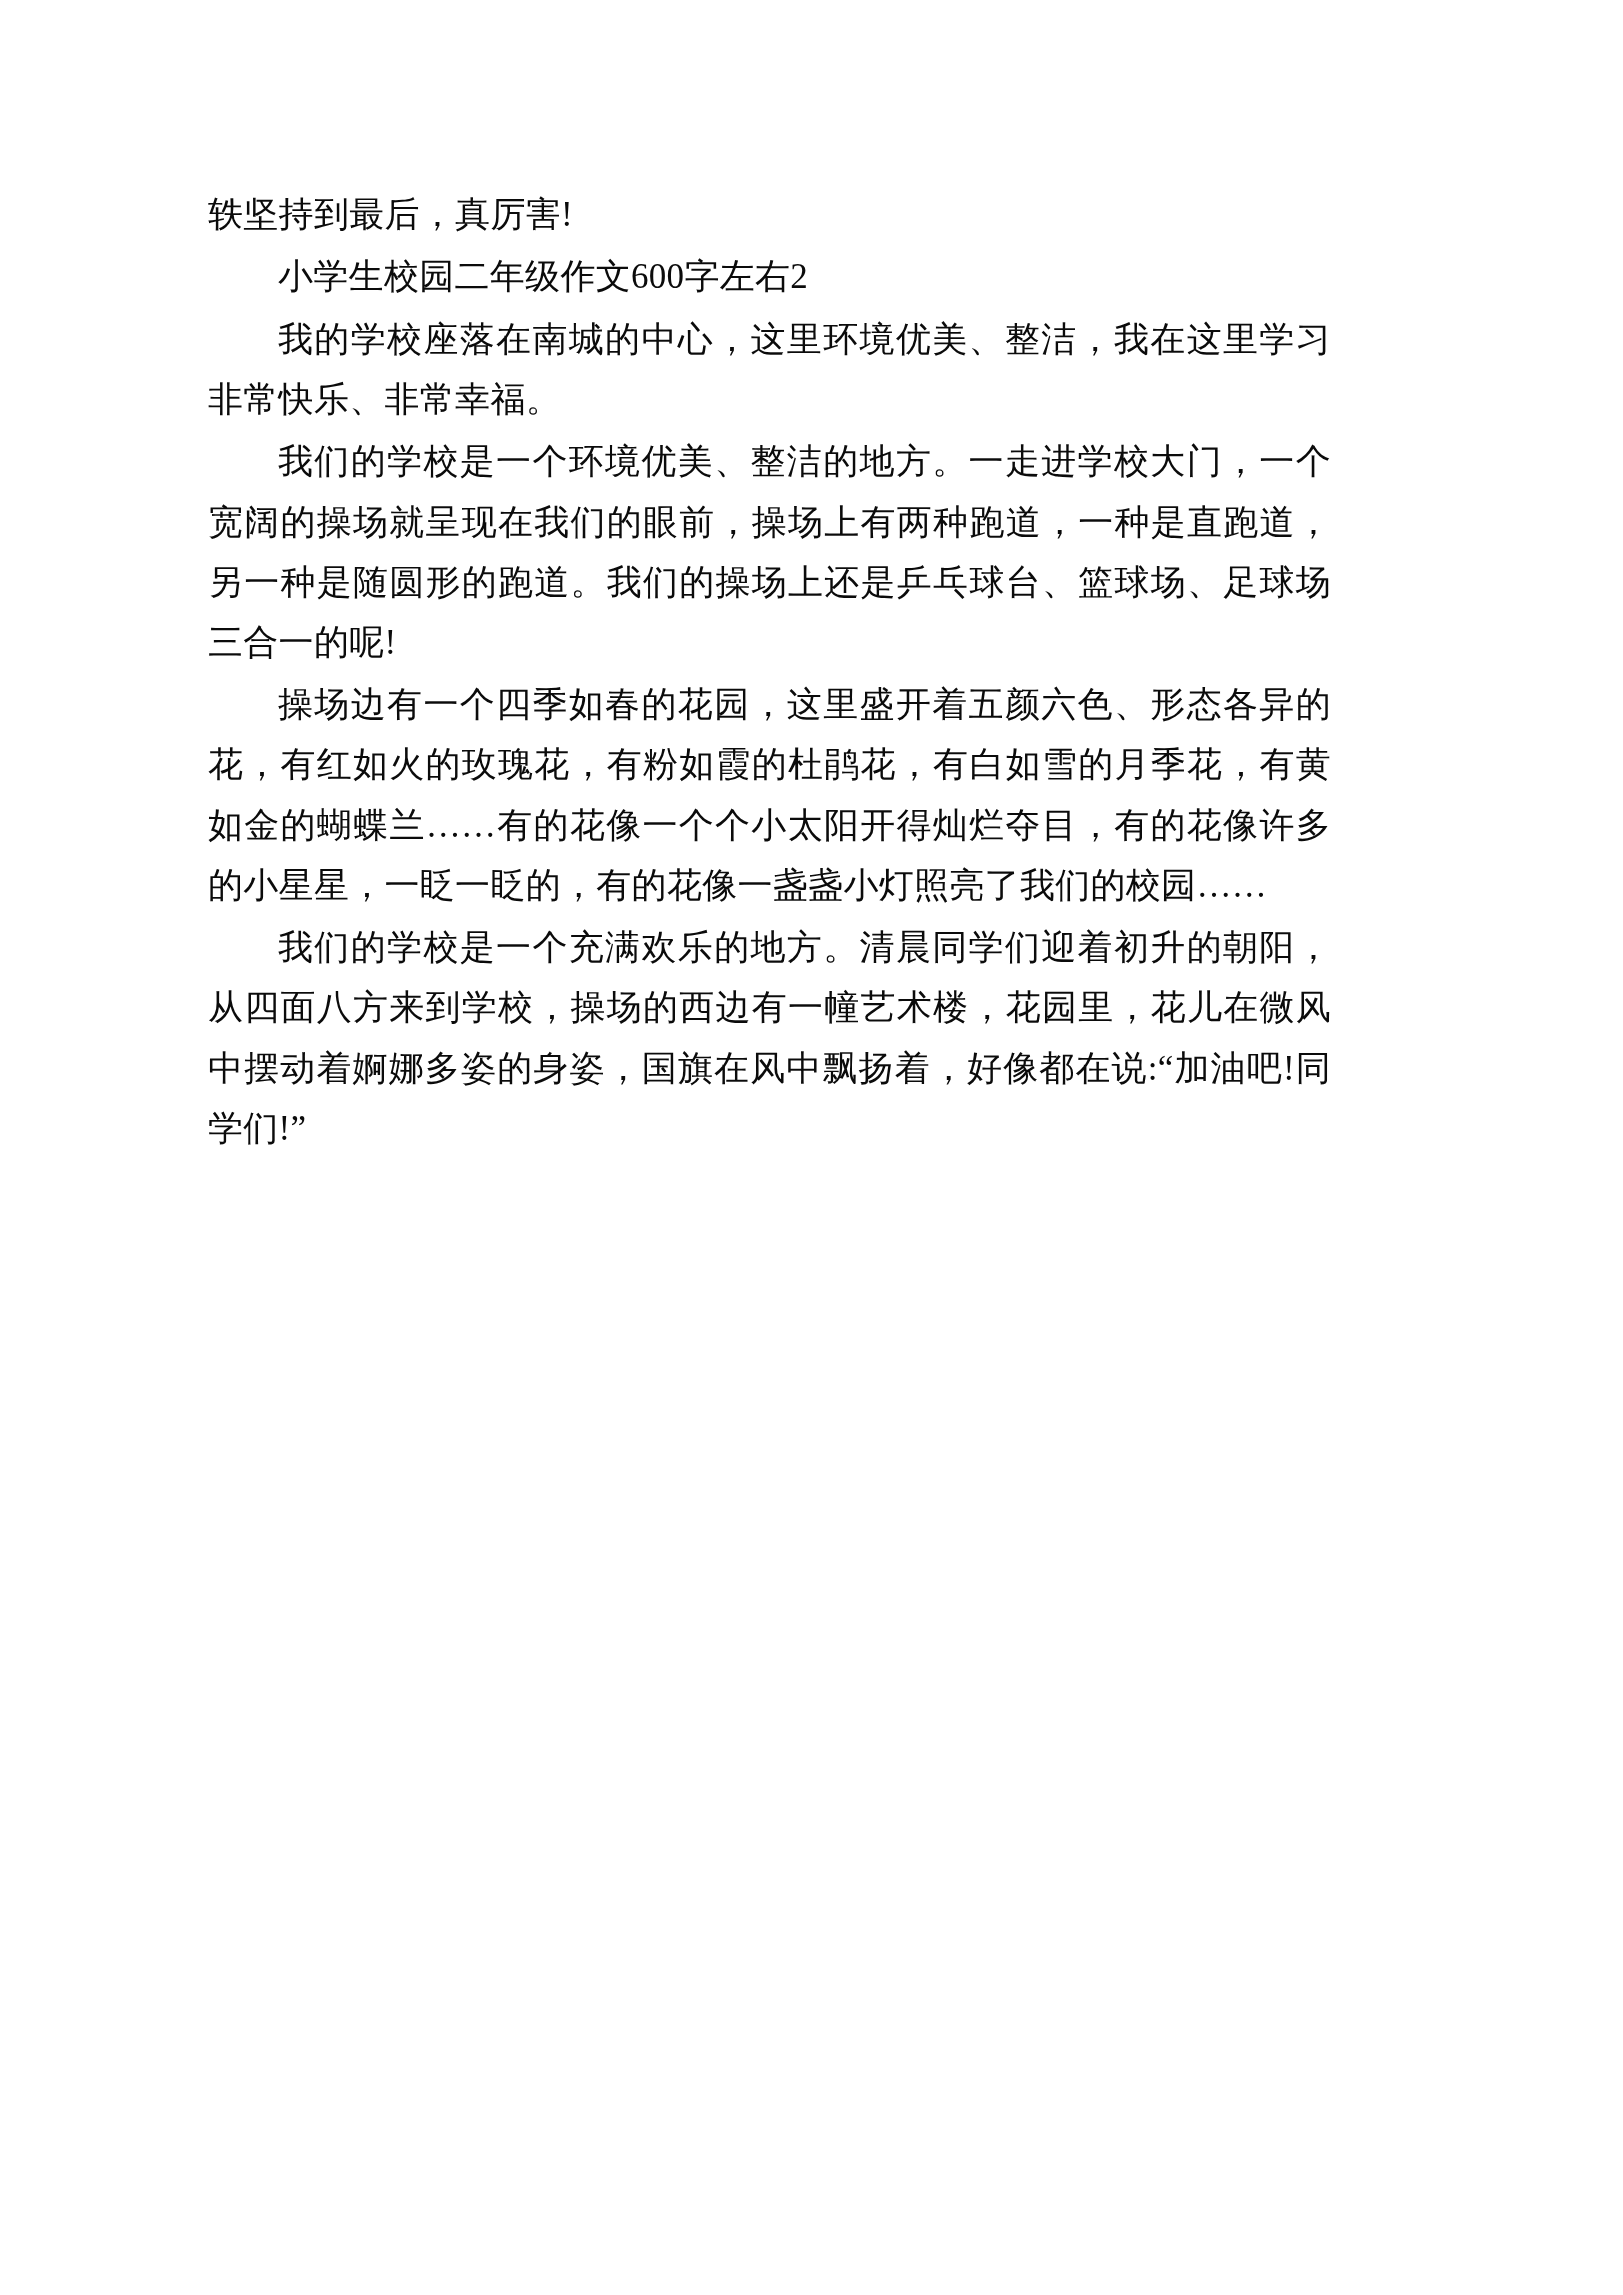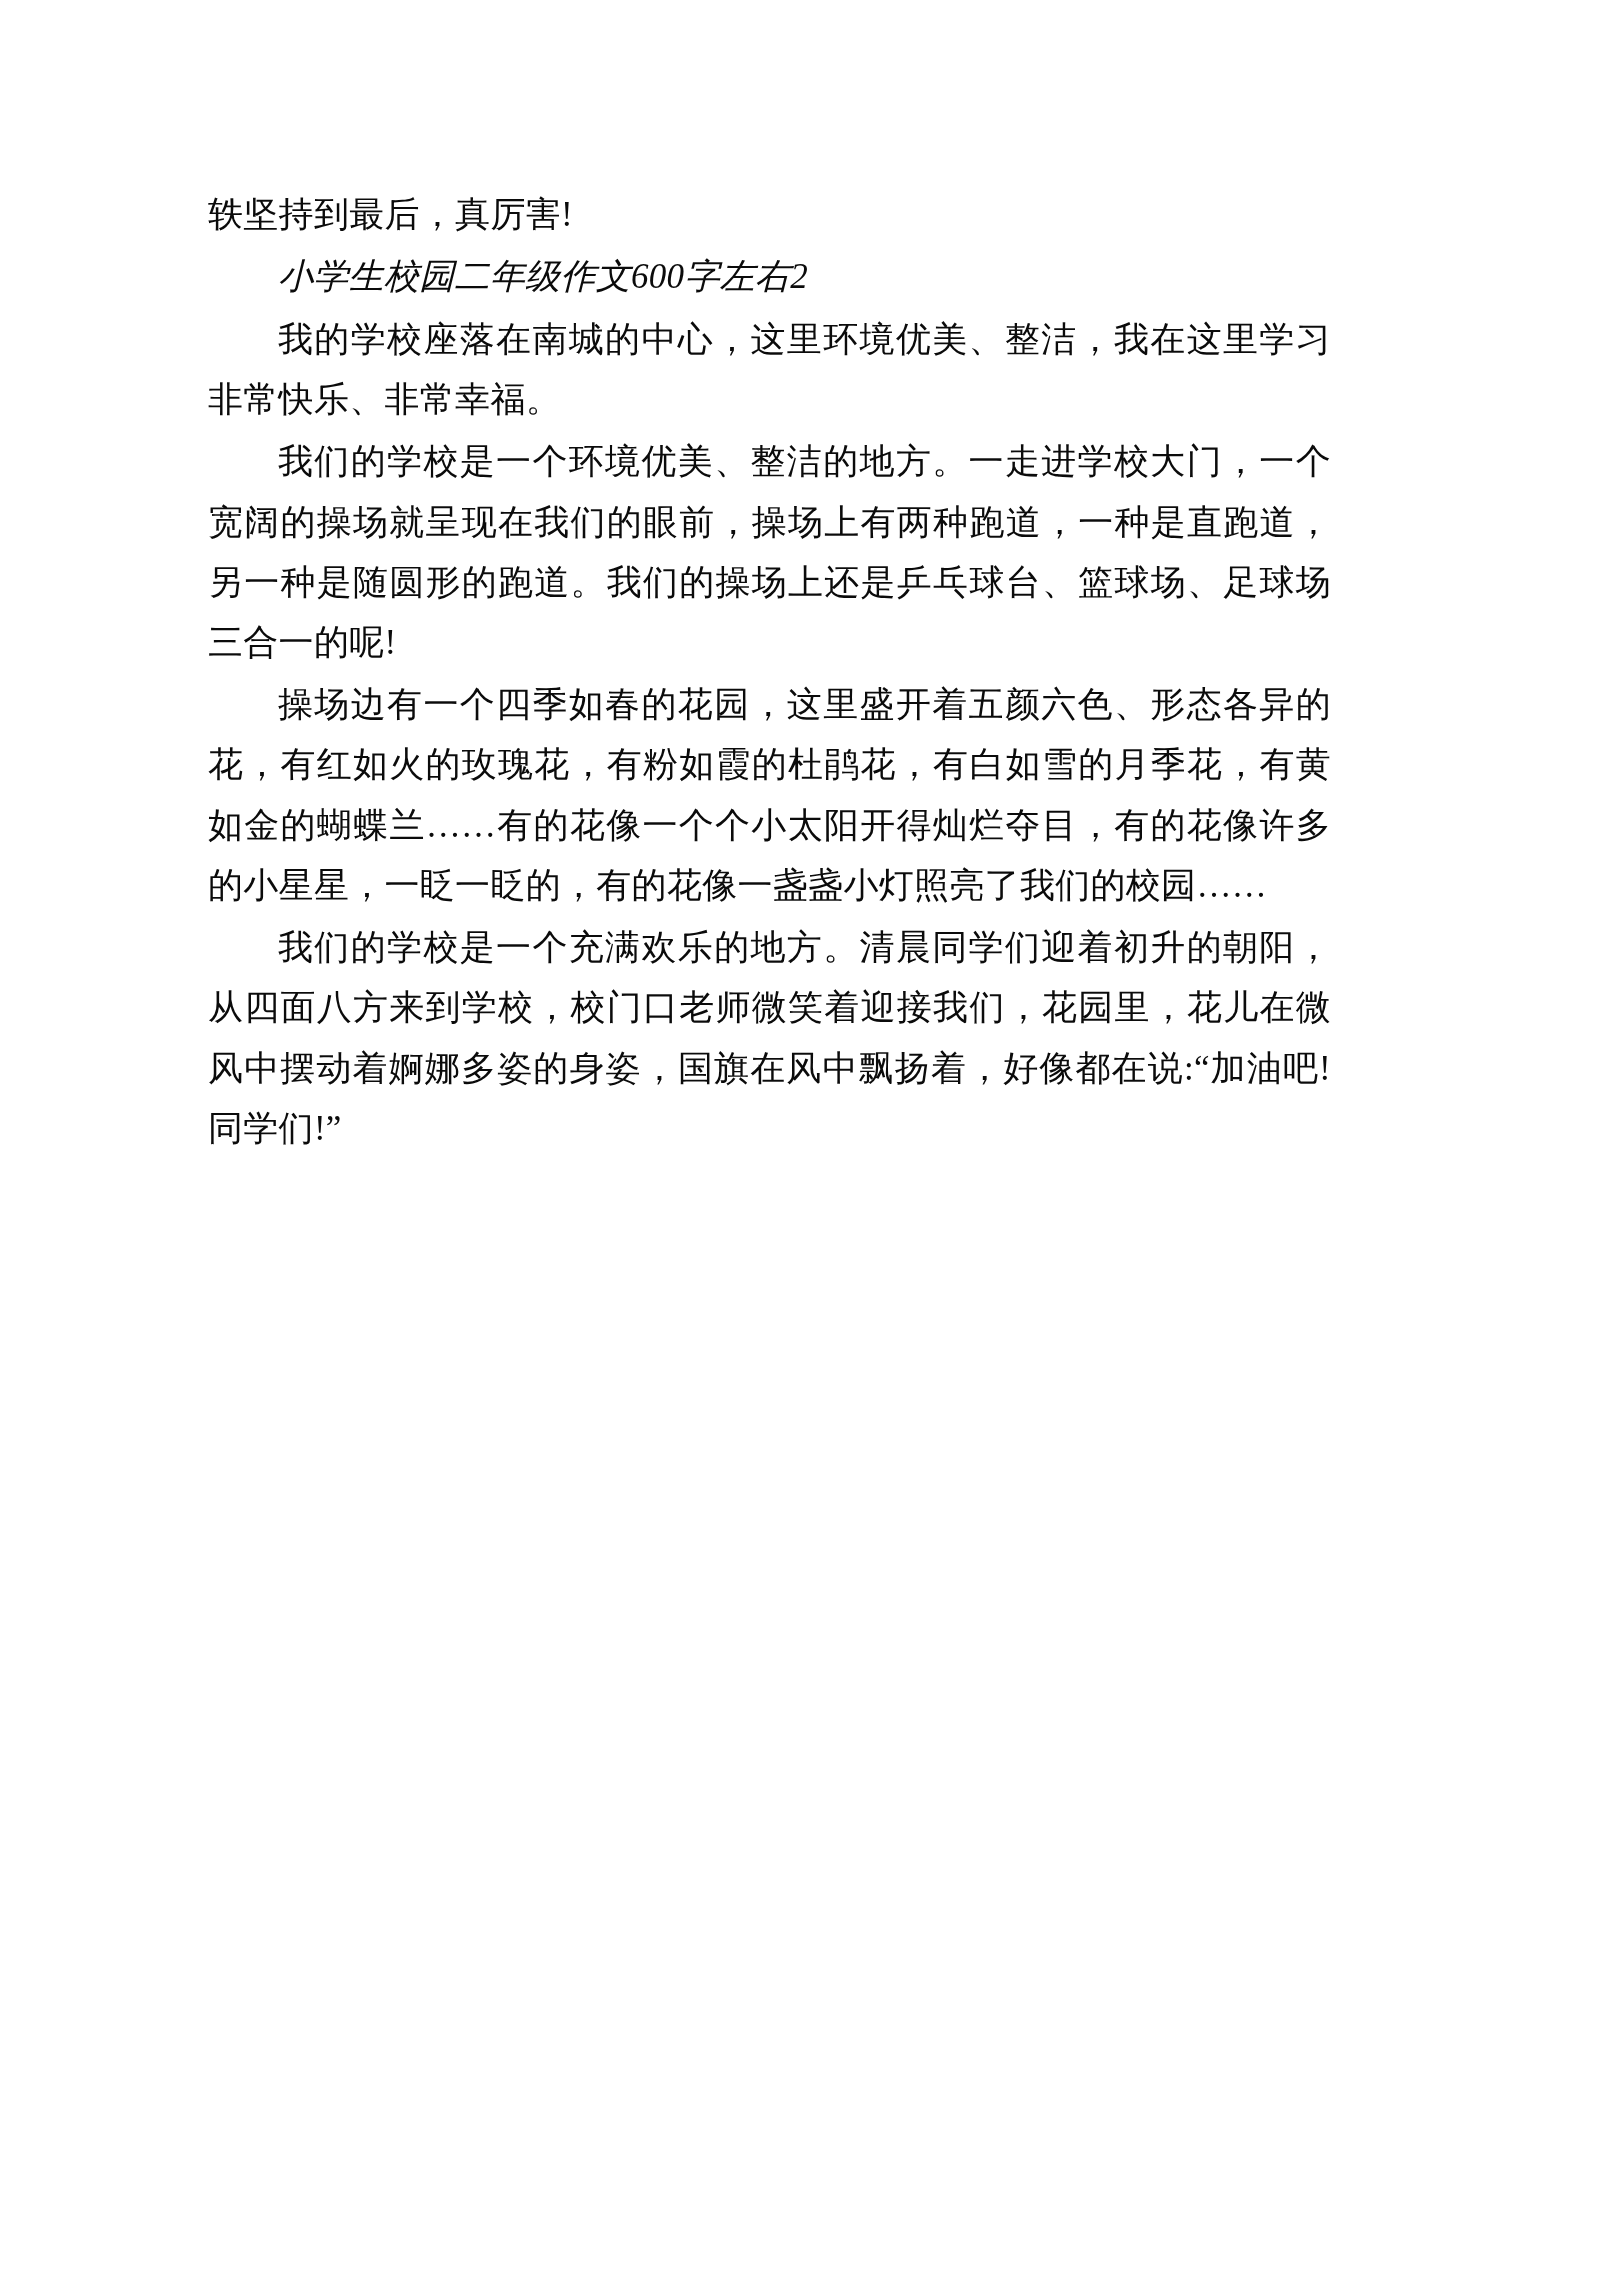--- a/index.html
+++ b/index.html
@@ -33,29 +33,28 @@
     margin: 0 0 2.2px 0;
     text-indent: 2em;
     white-space: pre-wrap;
     word-break: break-all;
   }
   .para.no-indent {
     text-indent: 0;
   }
   .para.heading {
     text-indent: 2em;
-    font-style: italic;
   }
 </style>
 </head>
 <body>
 
 <div class="page">
   <div class="doc-body">
     <p class="para no-indent">轶坚持到最后，真厉害!</p>
     <p class="para heading">小学生校园二年级作文600字左右2</p>
     <p class="para">我的学校座落在南城的中心，这里环境优美、整洁，我在这里学习非常快乐、非常幸福。</p>
     <p class="para">我们的学校是一个环境优美、整洁的地方。一走进学校大门，一个宽阔的操场就呈现在我们的眼前，操场上有两种跑道，一种是直跑道，另一种是随圆形的跑道。我们的操场上还是乒乓球台、篮球场、足球场三合一的呢!</p>
     <p class="para">操场边有一个四季如春的花园，这里盛开着五颜六色、形态各异的花，有红如火的玫瑰花，有粉如霞的杜鹃花，有白如雪的月季花，有黄如金的蝴蝶兰……有的花像一个个小太阳开得灿烂夺目，有的花像许多的小星星，一眨一眨的，有的花像一盏盏小灯照亮了我们的校园……</p>
-    <p class="para">我们的学校是一个充满欢乐的地方。清晨同学们迎着初升的朝阳，从四面八方来到学校，校门口老师微笑着迎接我们，花园里，花儿在微风中摆动着婀娜多姿的身姿，国旗在风中飘扬着，好像都在说:“加油吧!同学们!”</p>
+    <p class="para">我们的学校是一个充满欢乐的地方。清晨同学们迎着初升的朝阳，从四面八方来到学校，操场的西边有一幢艺术楼，花园里，花儿在微风中摆动着婀娜多姿的身姿，国旗在风中飘扬着，好像都在说:“加油吧!同学们!”</p>
   </div>
 </div>
 
 
 </body></html>

